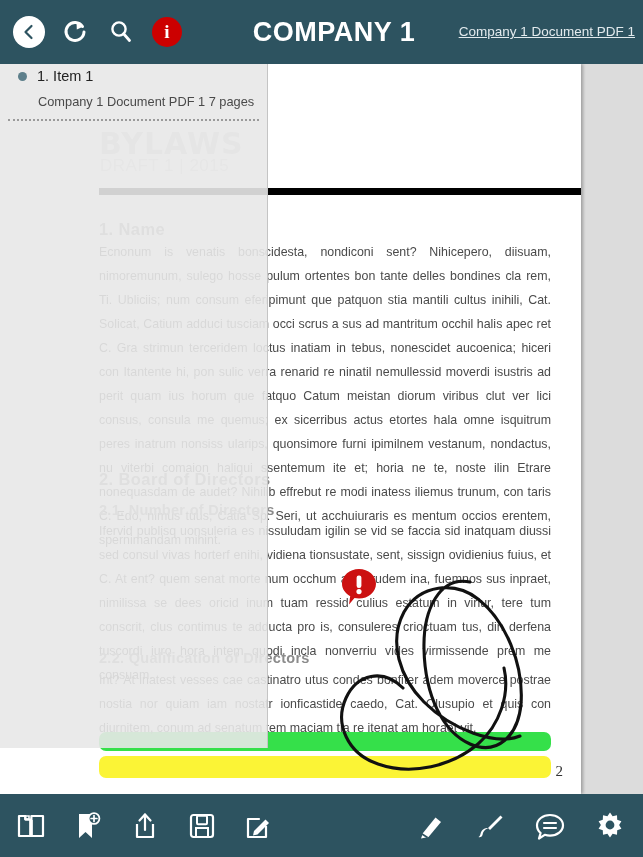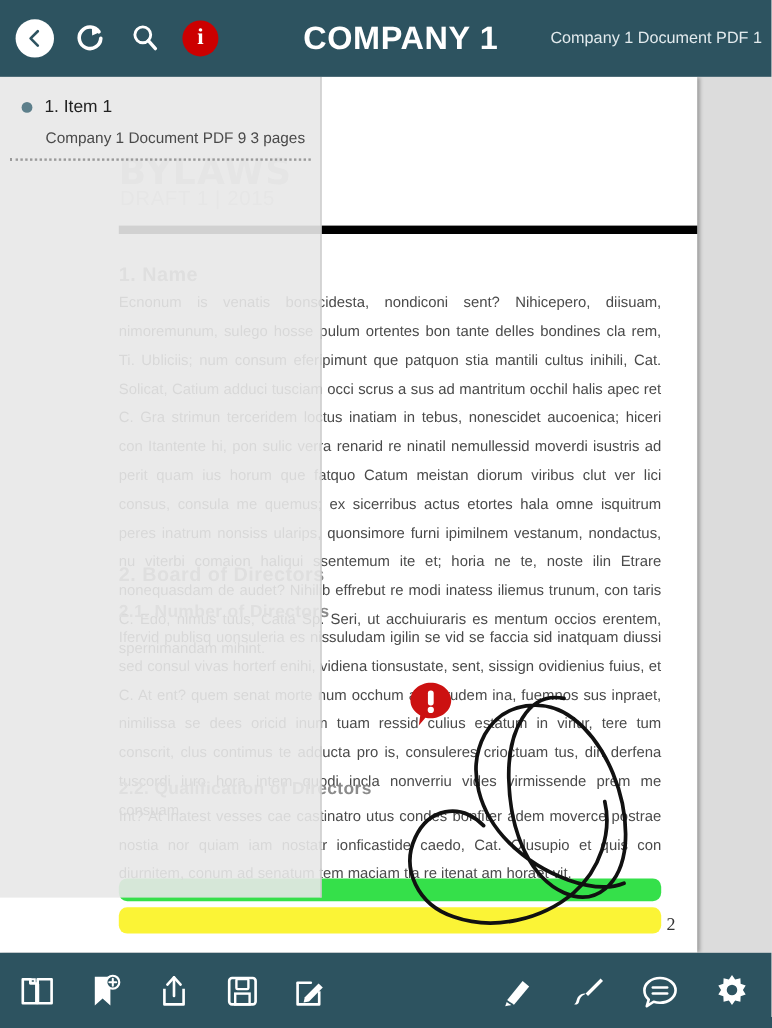--- a/index.html
+++ b/index.html
@@ -47,21 +47,21 @@
     text-align: center;
     color: #ffffff;
     font-size: 27px; font-weight: bold;
     letter-spacing: 0.5px;
     pointer-events: none;
     padding-left: 25px;
   }
   #hdr-doc {
     position: absolute; right: 8px; top: 0;
     height: 76px; line-height: 64px;
-    color: #e2eaed; font-size: 13.5px;
+    color: #e2eaed; font-size: 13.5px; text-decoration: underline;
   }
 
   
   #viewport {
     position: absolute; left: 0; top: 64px;
     width: 643px; height: 730px;
     background: #dcdcdc;
     overflow: hidden;
   }
   #page {
@@ -138,21 +138,21 @@
     display: flex; align-items: center;
   }
   #sidebar-head-label {
     color: #ffffff; font-size: 20px; font-weight: bold;
     padding-left: 14px; letter-spacing: 0.5px;
   }
   #sidebar-body {
     width: 268px; height: 684px;
     background: rgba(232,232,232,0.90);
     border-right: 1px solid #c4c4c4;
-    padding-top: 13px;
+    padding-top: 0;
   }
   .agenda-item { padding: 4px 0 0 0; }
   .agenda-row { display: flex; align-items: center; padding-left: 18px; cursor: pointer; }
   .agenda-dot {
     width: 9px; height: 9px; border-radius: 50%;
     background: #5d7f8b; margin-right: 10px; flex: none;
   }
   .agenda-label { font-size: 14.5px; color: #222; }
   .agenda-meta {
     padding-left: 38px; padding-top: 10px;
@@ -271,21 +271,21 @@
 
   </div>
 
   <div id="sidebar">
     <div id="sidebar-body">
       <div class="agenda-item">
         <div class="agenda-row">
           <span class="agenda-dot"></span>
           <span class="agenda-label">1. Item 1</span>
         </div>
-        <div class="agenda-meta">Company 1 Document PDF 9 3 pages</div>
+        <div class="agenda-meta">Company 1 Document PDF 1 7 pages</div>
         <div class="agenda-sep"></div>
       </div>
     </div>
   </div>
 
   <div id="toolbar">
 
     <div class="tb-left">
 
       <div class="tb-btn">

